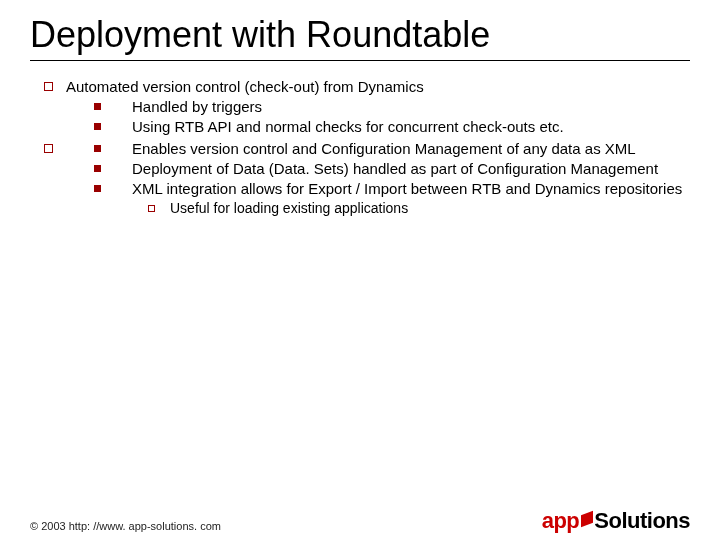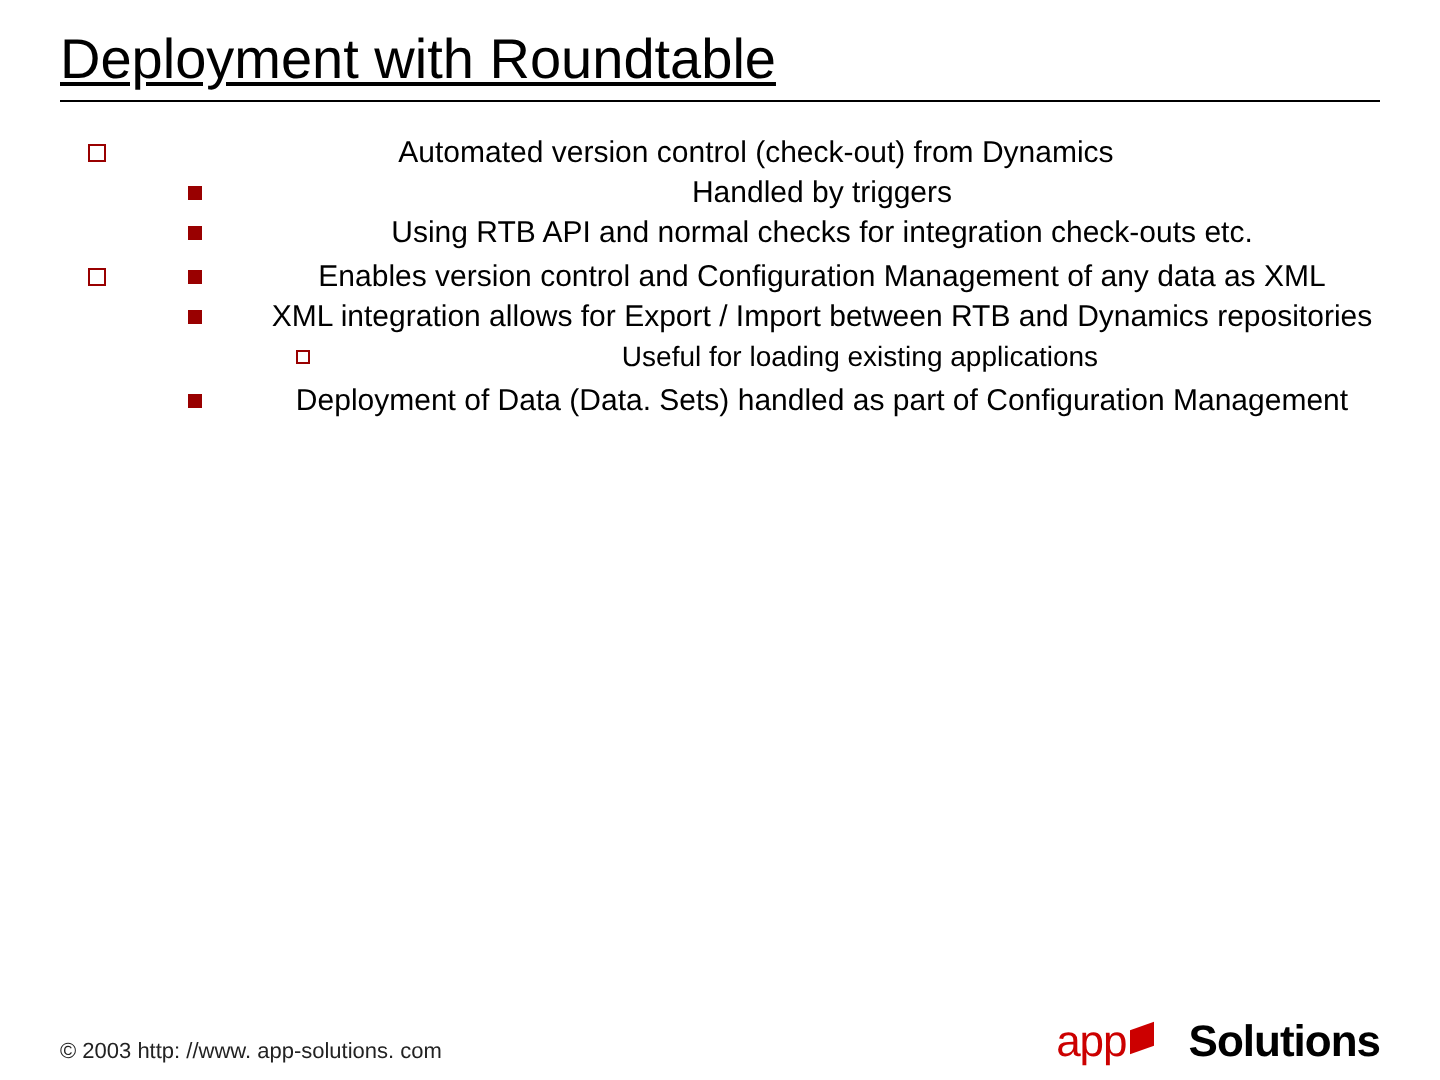--- a/index.html
+++ b/index.html
@@ -11,35 +11,33 @@
     background: #ffffff;
     color: #000000;
     position: relative;
     box-sizing: border-box;
   }
   .slide {
     padding: 14px 30px 0 30px;
     box-sizing: border-box;
   }
   .title {
-    font-size: 28px;
+    font-size: 36px;
     font-weight: normal;
     margin: 0 0 4px 0;
     font-family: Verdana, sans-serif;
-    text-decoration: underline;
   }
   .rule {
     border: none;
     border-top: 1.5px solid #000;
     margin: 0 0 16px 0;
   }
   .content {
     font-size: 15px;
     line-height: 1.28;
-    text-align: center;
   }
   ul.l1 {
     list-style: none;
     padding-left: 36px;
     margin: 0;
   }
   ul.l1 > li {
     position: relative;
     margin-bottom: 1px;
   }
@@ -106,28 +104,27 @@
   }
   .logo {
     display: inline-flex;
     align-items: baseline;
     font-family: "Trebuchet MS", Arial, sans-serif;
     font-size: 22px;
     line-height: 1;
   }
   .logo .app {
     color: #cc0000;
-    font-weight: normal;
+    font-weight: bold;
     letter-spacing: -0.5px;
   }
   .logo .sol {
     color: #000;
     font-weight: bold;
     letter-spacing: -0.5px;
-    margin-left: 16px;
   }
   .logo .cube {
     display: inline-block;
     width: 12px;
     height: 12px;
     background: #cc0000;
     transform: skewY(-20deg);
     margin: 0 1px 0 2px;
     position: relative;
     top: -3px;
@@ -139,33 +136,33 @@
 <div class="slide">
   <h1 class="title">Deployment with Roundtable</h1>
   <hr class="rule">
 
   <div class="content">
     <ul class="l1">
       <li>
         <span>Automated version control (check-out) from Dynamics</span>
         <ul class="l2">
           <li><span>Handled by triggers</span></li>
-          <li><span>Using RTB API and normal checks for integration check-outs etc.</span></li>
+          <li><span>Using RTB API and normal checks for concurrent check-outs etc.</span></li>
         </ul>
       </li>
       <li>
         <ul class="l2">
           <li><span>Enables version control and Configuration Management of any data as XML</span></li>
+          <li><span>Deployment of Data (Data. Sets) handled as part of Configuration Management</span></li>
           <li>
             <span>XML integration allows for Export / Import between RTB and Dynamics repositories</span>
             <ul class="l3">
               <li><span>Useful for loading existing applications</span></li>
             </ul>
           </li>
-          <li><span>Deployment of Data (Data. Sets) handled as part of Configuration Management</span></li>
         </ul>
       </li>
     </ul>
   </div>
 </div>
 
 <div class="footer">
   <div class="copyright">© 2003 http: //www. app-solutions. com</div>
   <div class="logo">
     <span class="app">app</span>

